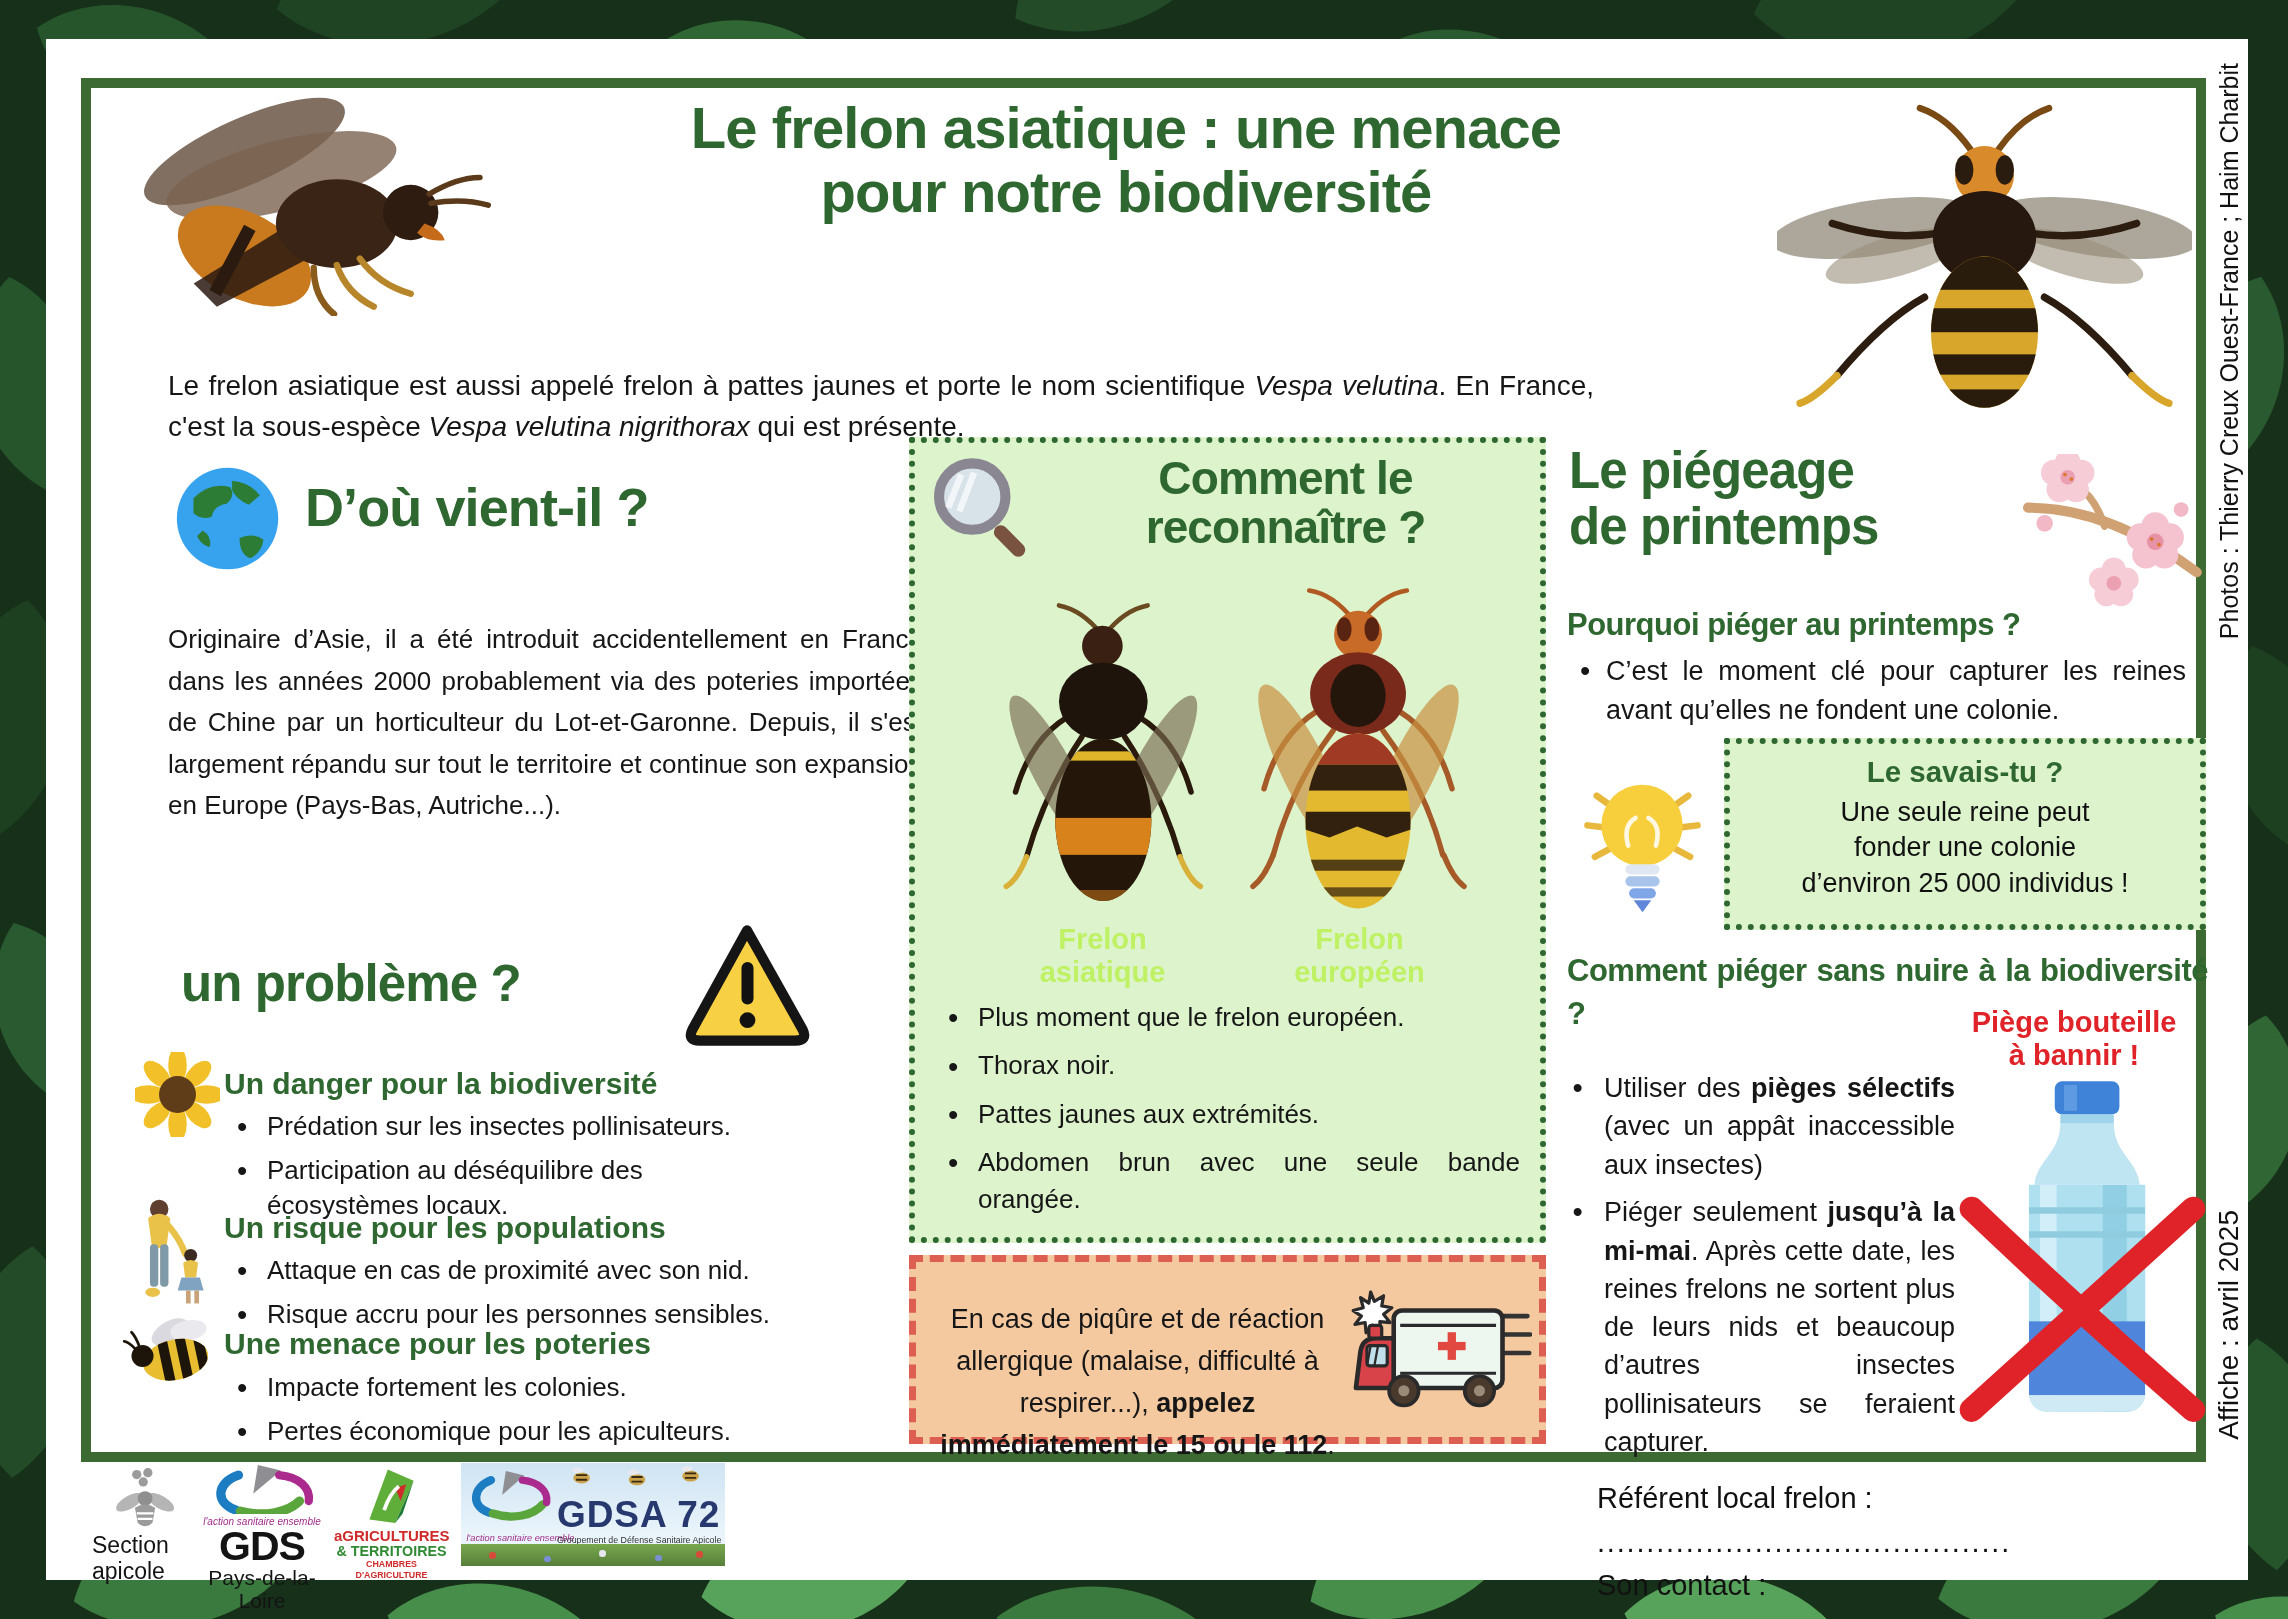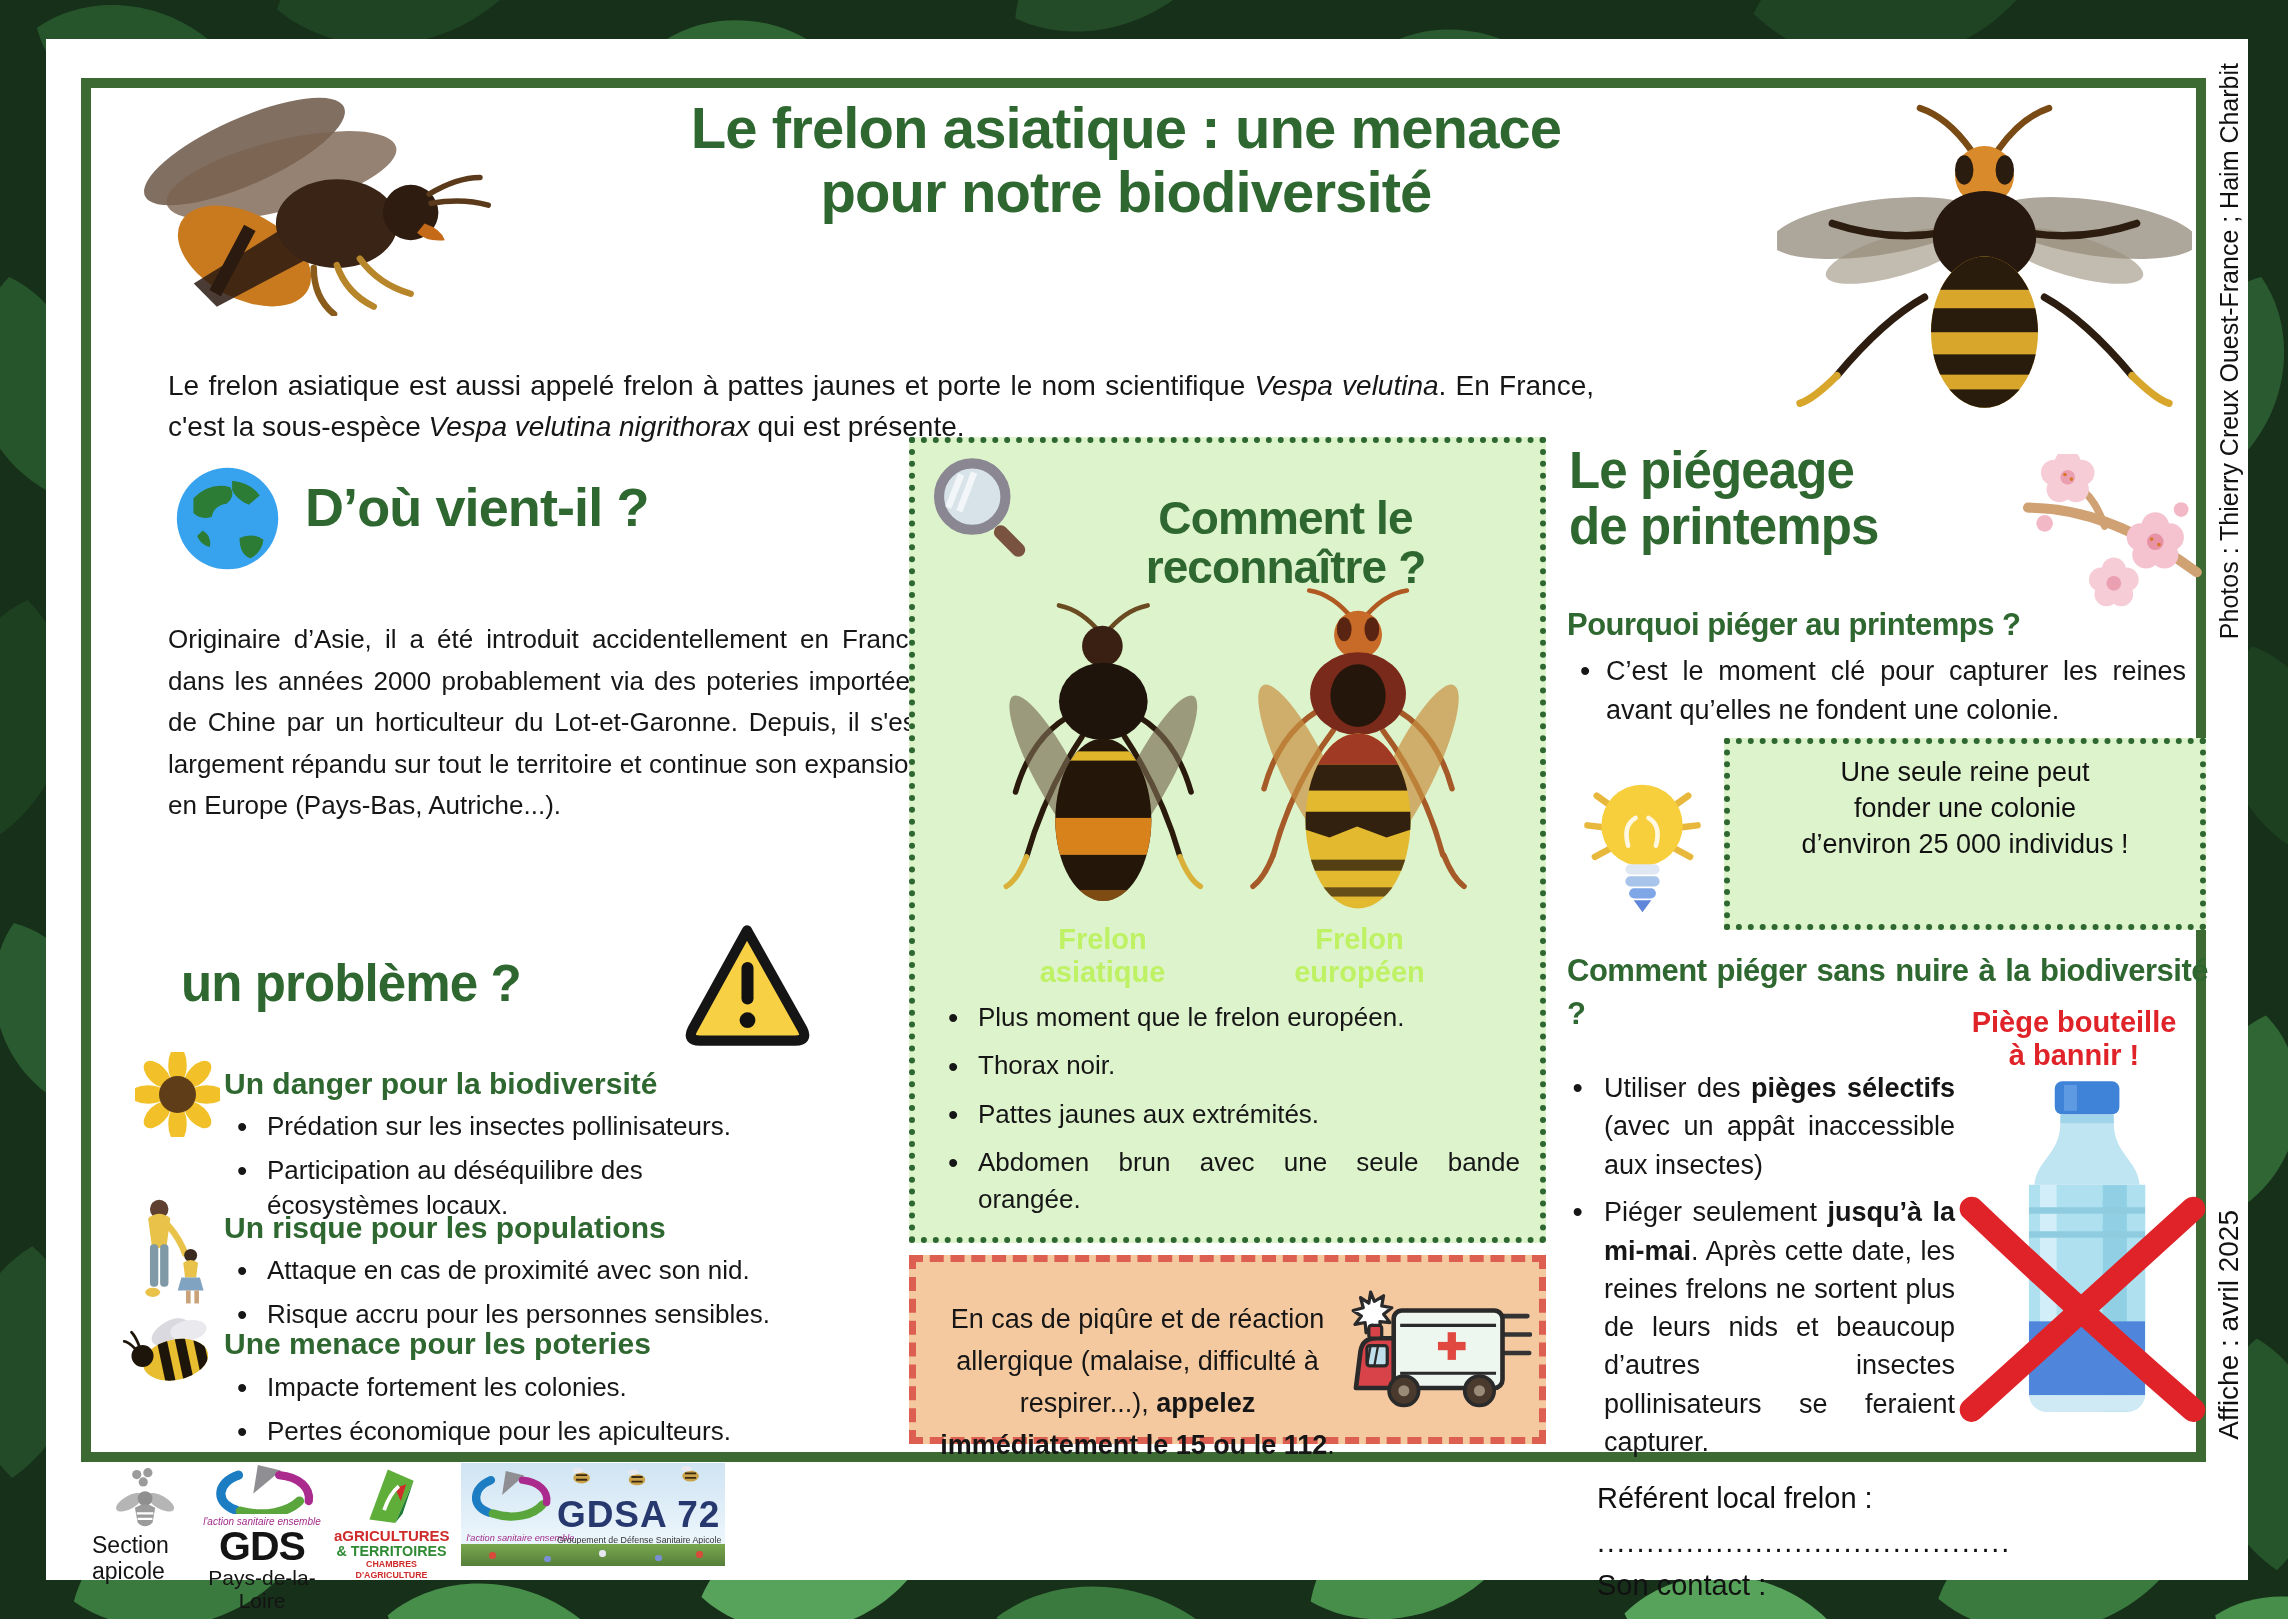--- a/index.html
+++ b/index.html
@@ -20,21 +20,21 @@
   .h58{font-size:54px;line-height:1.08;}
   .h56{font-size:51px;line-height:1.1;}
   .body-p{font-size:26px;line-height:1.6;text-align:justify;}
   .sub-title{font-size:30px;font-weight:bold;color:#2e672f;}
   .b-list{font-size:26px;line-height:1.35;}
   .b-item{position:relative;padding-left:41px;margin-bottom:9.2px;}
   .b-item::before{content:"•";position:absolute;left:11px;top:-1.8px;font-size:29.5px;}
   
   .dotted-green{border:6.5px dotted #2e672f;background:#ddf3cc;box-sizing:border-box;}
   #identify-box{left:909px;top:437px;width:637px;height:806px;}
-  #identify-heading{left:1034px;top:454px;width:503px;text-align:center;font-size:46px;font-weight:bold;line-height:1.07;color:#2e672f;letter-spacing:-0.9px;margin-top:40px;}
+  #identify-heading{left:1034px;top:454px;width:503px;text-align:center;font-size:46px;font-weight:bold;line-height:1.07;color:#2e672f;letter-spacing:-0.9px;}
   .frelon-label{font-size:29px;font-weight:bold;text-align:center;line-height:1.15;color:#bef264;}
   #identify-bullets{left:937px;top:999px;width:583px;font-size:26px;line-height:1.4;}
   #identify-bullets .b-item{margin-bottom:12px;}
   .justify{text-align:justify;}
   
   #emergency-box{left:909px;top:1255px;width:637px;height:189px;background:#f5c9a0;border:7.4px dashed #dd5f52;box-sizing:border-box;}
   #emergency-text{left:932px;top:1272px;width:411px;font-size:27px;line-height:1.55;text-align:center;}
   
   #why-title,#how-title{font-size:31px;font-weight:bold;color:#2e672f;letter-spacing:-0.5px;}
   .r-bullet{font-size:27px;line-height:1.45;}
@@ -435,20 +435,21 @@
     </g>
     <circle cx="67" cy="62" r="44" fill="#f7cf3d"></circle>
     <path d="M52 84 q-6 -22 8 -30 M82 84 q6 -22 -8 -30" stroke="#ffffff" stroke-width="5" fill="none" stroke-linecap="round" opacity="0.85"></path>
     <rect x="49" y="104" width="37" height="11" rx="5.5" fill="#dfe7f2"></rect>
     <rect x="49" y="117" width="37" height="11" rx="5.5" fill="#a8c4ea"></rect>
     <rect x="53" y="130" width="29" height="11" rx="5.5" fill="#7fa7e8"></rect>
     <path d="M58 143 l19 0 l-9.5 13 Z" fill="#5f86d8"></path>
   </svg>
 </div>
 <div class="abs dotted-green" id="fact-box">
+  <div class="fact-title">Le savais-tu ?</div>
   <div class="fact-line">Une seule reine peut</div>
   <div class="fact-line">fonder une colonie</div>
   <div class="fact-line">d’environ 25 000 individus !</div>
 </div>
 
 <div class="abs justify" id="how-title" style="left:1567px;top:949px;width:641px;line-height:1.4;">Comment piéger sans nuire à la biodiversité ?</div>
 
 <div class="abs" id="bottle-warning">
   <span>Piège bouteille</span><br>
   <span>à bannir !</span>

